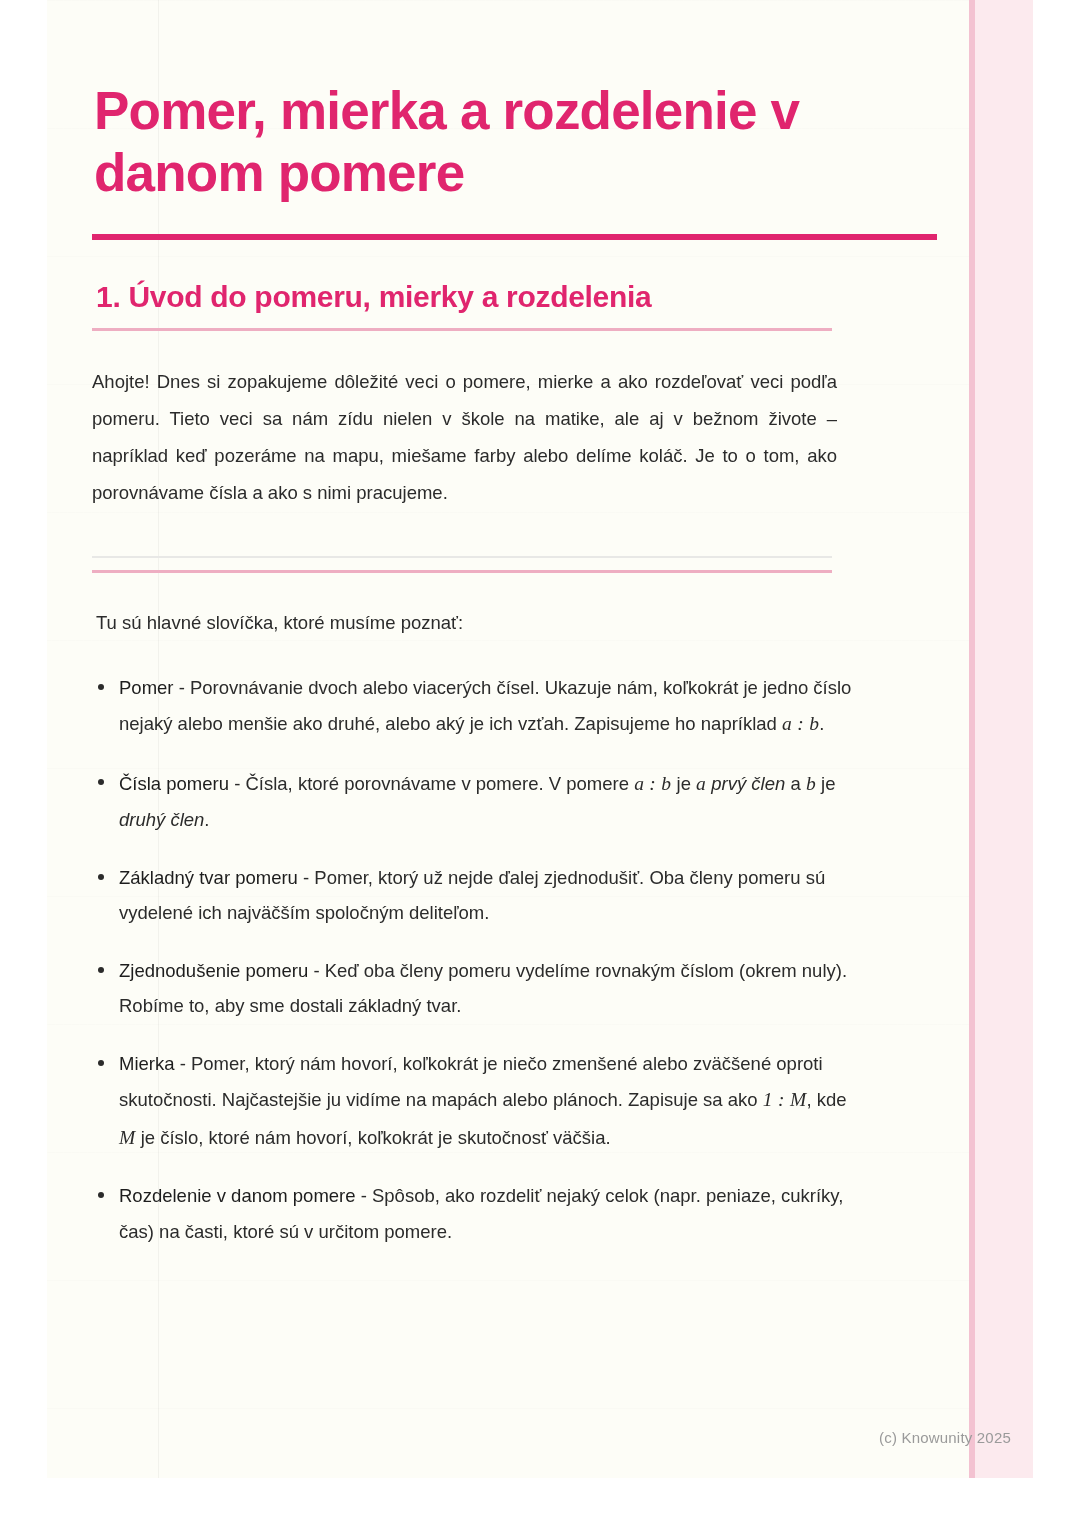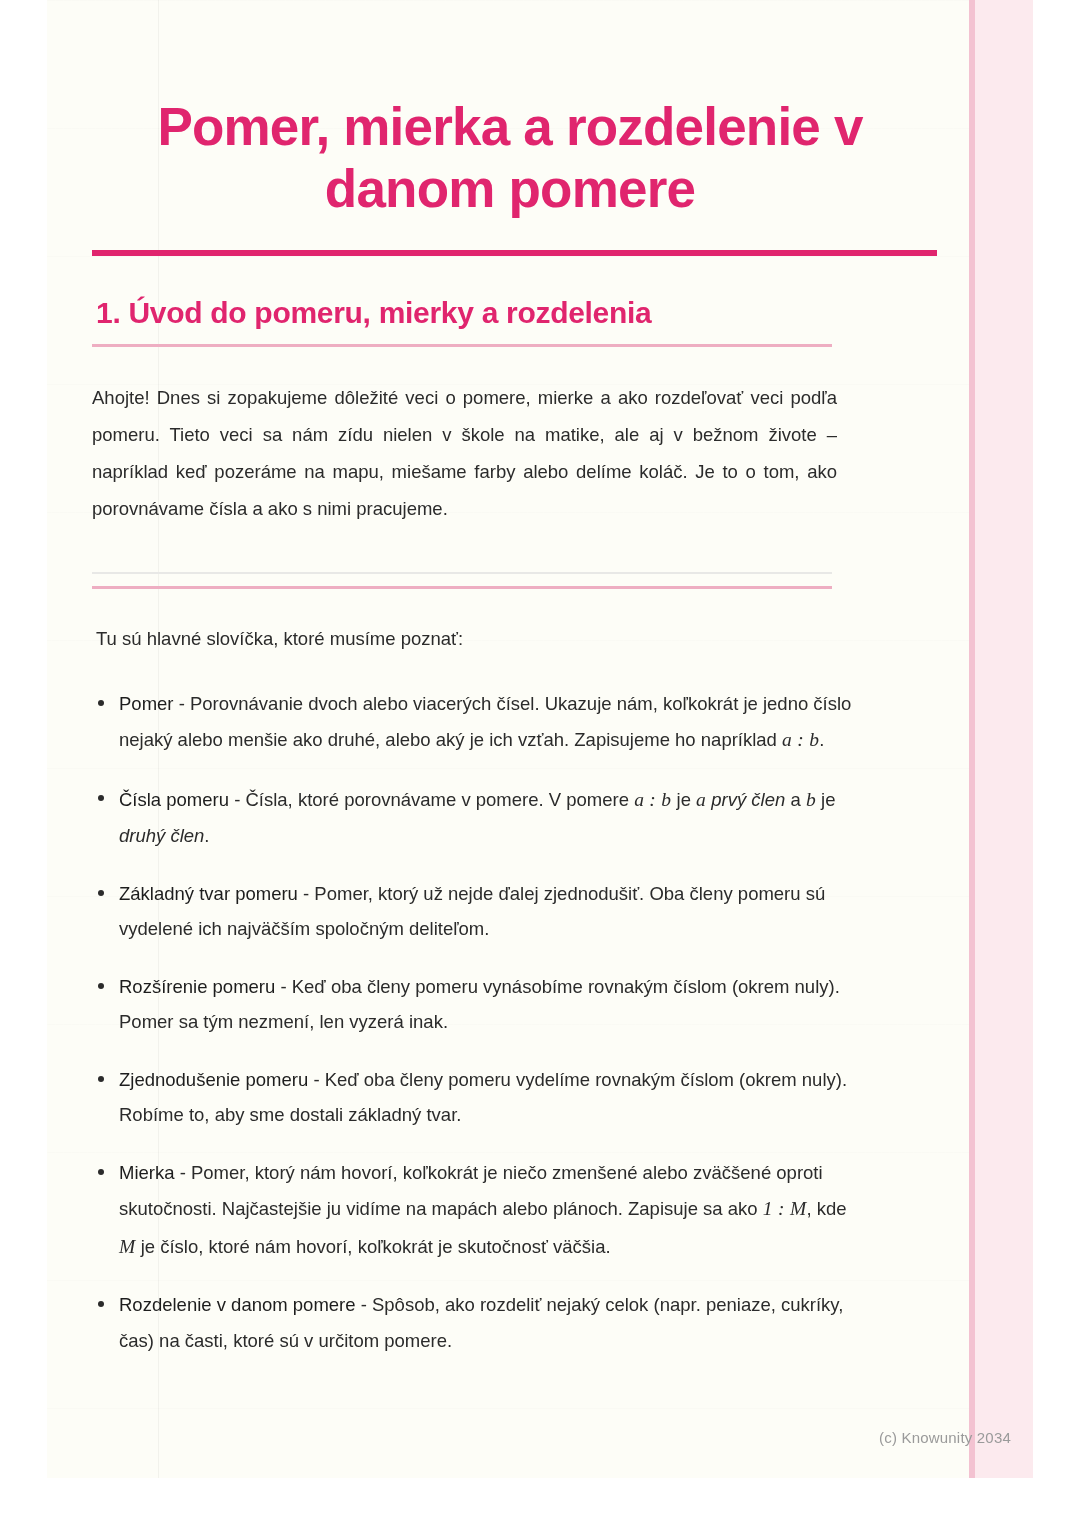--- a/index.html
+++ b/index.html
@@ -70,31 +70,30 @@
   
   #content {
     position: absolute;
     left: 45px;
     top: 0;
     width: 843px;
   }
 
   
   .doc-title {
-    margin: 18px;
+    margin: 2px;
     padding-top: 78px;
     font-size: 53px;
     line-height: 1.17;
     font-weight: 700;
     letter-spacing: -0.8px;
     color: #e0256e;
     font-family: "Liberation Sans", sans-serif;
     font-stretch: condensed;
     max-width: 800px;
-    text-align: center;
   }
   .title-rule {
     margin-top: 30px;
     width: 845px;
     height: 6px;
     background: #e0256e;
   }
 
   
   .section {
@@ -235,24 +234,20 @@
         <li>
           <span class="bullet-dot"></span>
           <span class="term-name">Čísla pomeru</span><span> - Čísla, ktoré porovnávame v pomere. V pomere </span><span class="math">a : b</span><span> je </span><span class="math">a</span> <em class="it">prvý člen</em><span> a </span><span class="math">b</span><span> je </span><em class="it">druhý člen</em><span>.</span>
         </li>
 
         <li>
           <span class="bullet-dot"></span>
           <span class="term-name">Základný tvar pomeru</span><span> - Pomer, ktorý už nejde ďalej zjednodušiť. Oba členy pomeru sú vydelené ich najväčším spoločným deliteľom.</span>
         </li>
 
-        <li>
-          <span class="bullet-dot"></span>
-          <span class="term-name">Rozšírenie pomeru</span><span> - Keď oba členy pomeru vynásobíme rovnakým číslom (okrem nuly). Pomer sa tým nezmení, len vyzerá inak.</span>
-        </li>
 
         <li>
           <span class="bullet-dot"></span>
           <span class="term-name">Zjednodušenie pomeru</span><span> - Keď oba členy pomeru vydelíme rovnakým číslom (okrem nuly). Robíme to, aby sme dostali základný tvar.</span>
         </li>
 
         <li>
           <span class="bullet-dot"></span>
           <span class="term-name">Mierka</span><span> - Pomer, ktorý nám hovorí, koľkokrát je niečo zmenšené alebo zväčšené oproti skutočnosti. Najčastejšie ju vidíme na mapách alebo plánoch. Zapisuje sa ako </span><span class="math">1 : M</span><span>, kde </span><span class="math">M</span><span> je číslo, ktoré nám hovorí, koľkokrát je skutočnosť väčšia.</span>
         </li>
@@ -260,15 +255,15 @@
         <li>
           <span class="bullet-dot"></span>
           <span class="term-name">Rozdelenie v danom pomere</span><span> - Spôsob, ako rozdeliť nejaký celok (napr. peniaze, cukríky, čas) na časti, ktoré sú v určitom pomere.</span>
         </li>
 
       </ul>
     </div>
 
   </div>
 
-  <div class="watermark">(c) Knowunity 2034</div>
+  <div class="watermark">(c) Knowunity 2025</div>
 
 </div>
 
 </body></html>

